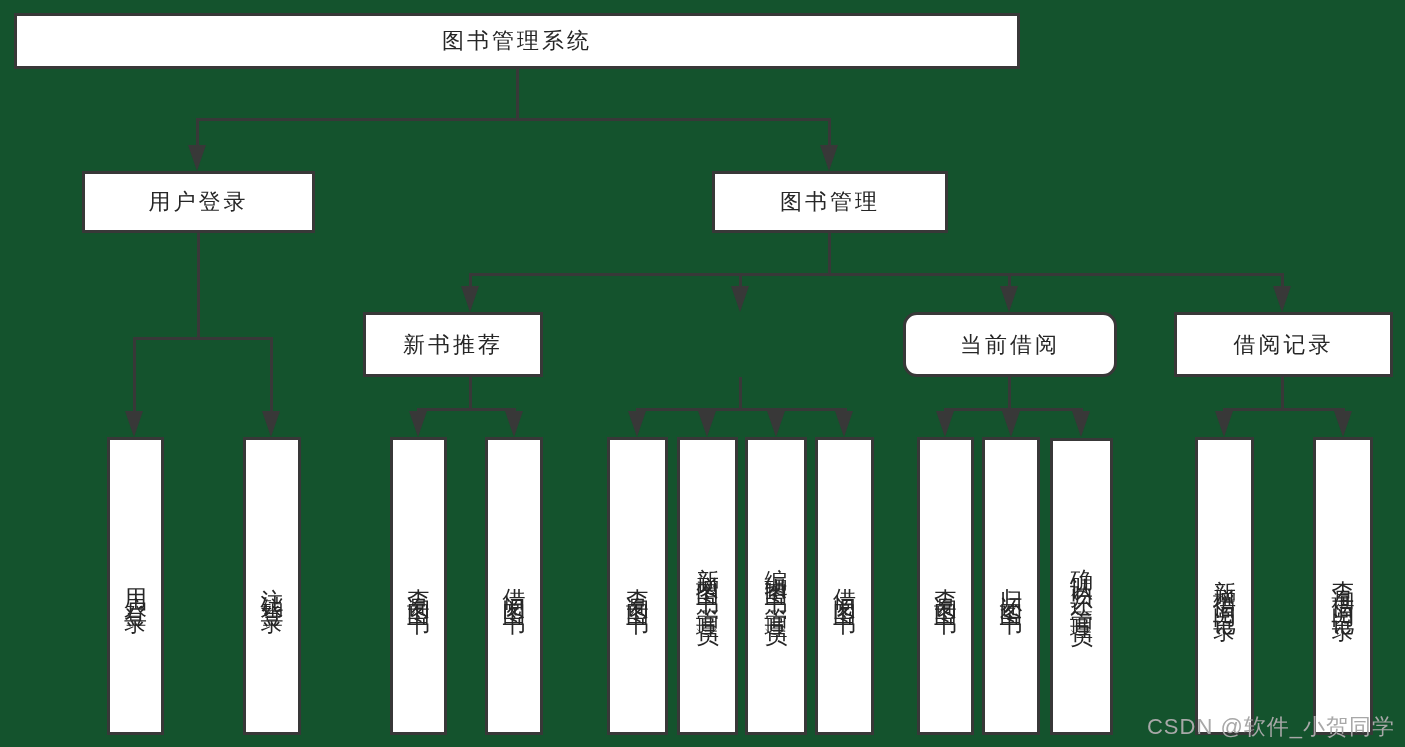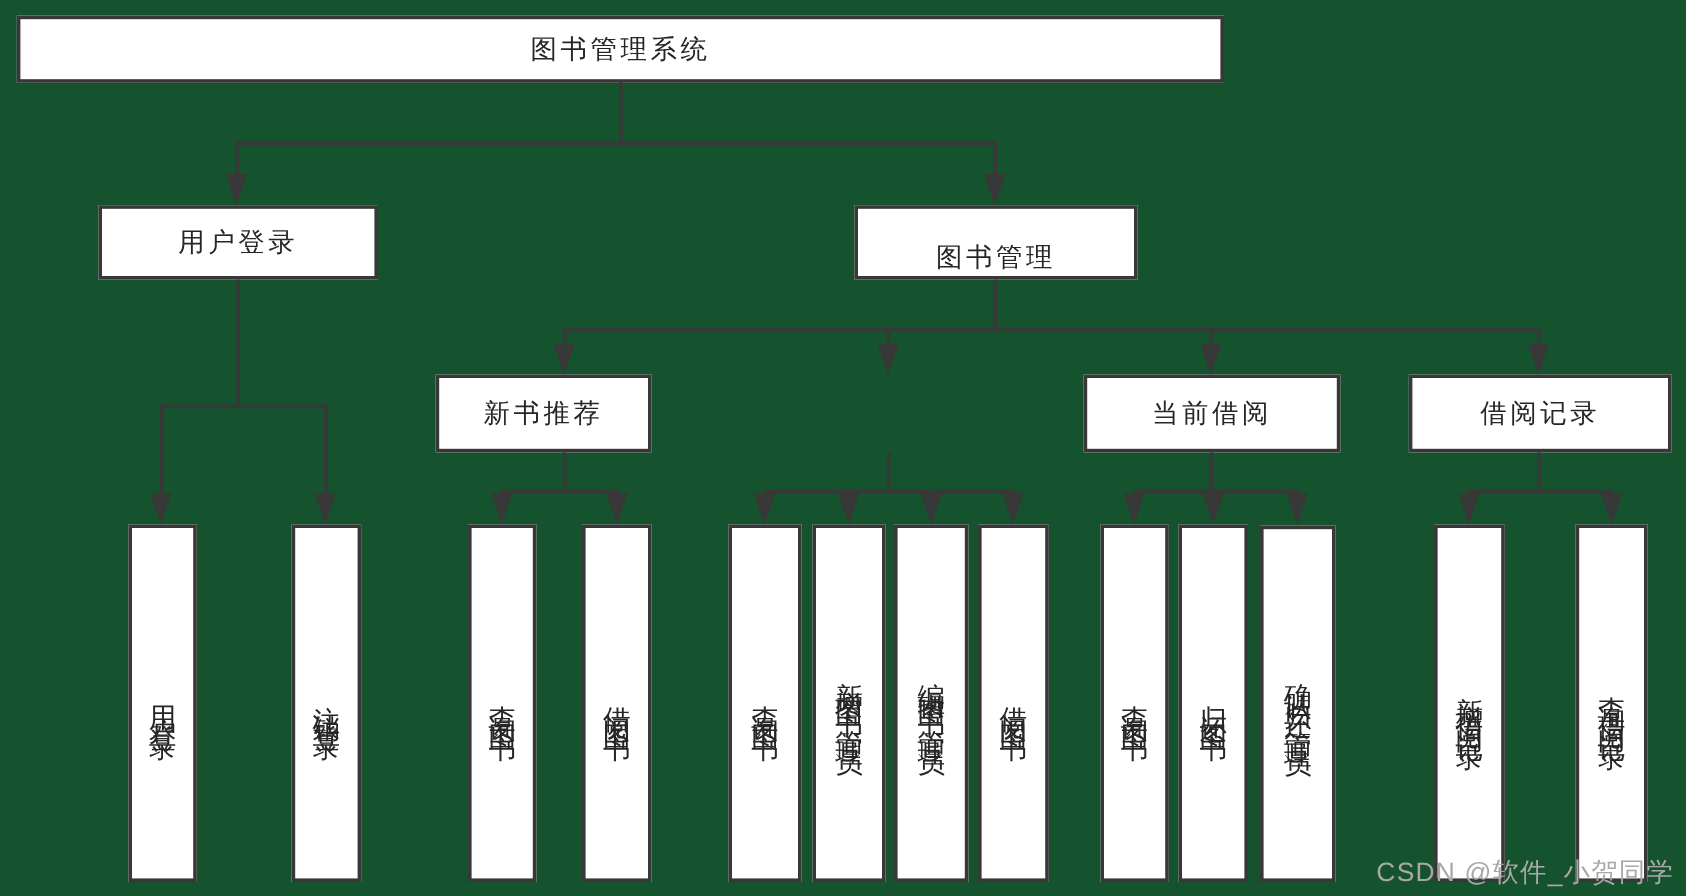--- a/index.html
+++ b/index.html
@@ -37,28 +37,28 @@
 
 <div class="canvas">
 
   <div class="box" style="left:14px;top:13px;width:1006px;height:56px;">
     <span class="hlabel">图书管理系统</span>
   </div>
 
   <div class="box" style="left:82px;top:171px;width:233px;height:62px;">
     <span class="hlabel">用户登录</span>
   </div>
-  <div class="box" style="left:712px;top:171px;width:236px;height:62px;align-items:flex-end;">
+  <div class="box" style="left:712px;top:171px;width:236px;height:62px;">
     <span class="hlabel">图书管理</span>
   </div>
 
   <div class="box" style="left:363px;top:312px;width:180px;height:65px;">
     <span class="hlabel">新书推荐</span>
   </div>
-  <div class="box" style="left:903px;top:312px;width:214px;height:65px;">
+  <div class="box" style="left:903px;top:312px;width:214px;height:65px;border-radius:14px;">
     <span class="hlabel">当前借阅</span>
   </div>
   <div class="box" style="left:1174px;top:312px;width:219px;height:65px;">
     <span class="hlabel">借阅记录</span>
   </div>
 
   <div class="box vbox" style="left:107px;top:437px;width:57px;height:298px;">
     <span>用户登录</span>
   </div>
   <div class="box vbox" style="left:243px;top:437px;width:58px;height:298px;">

